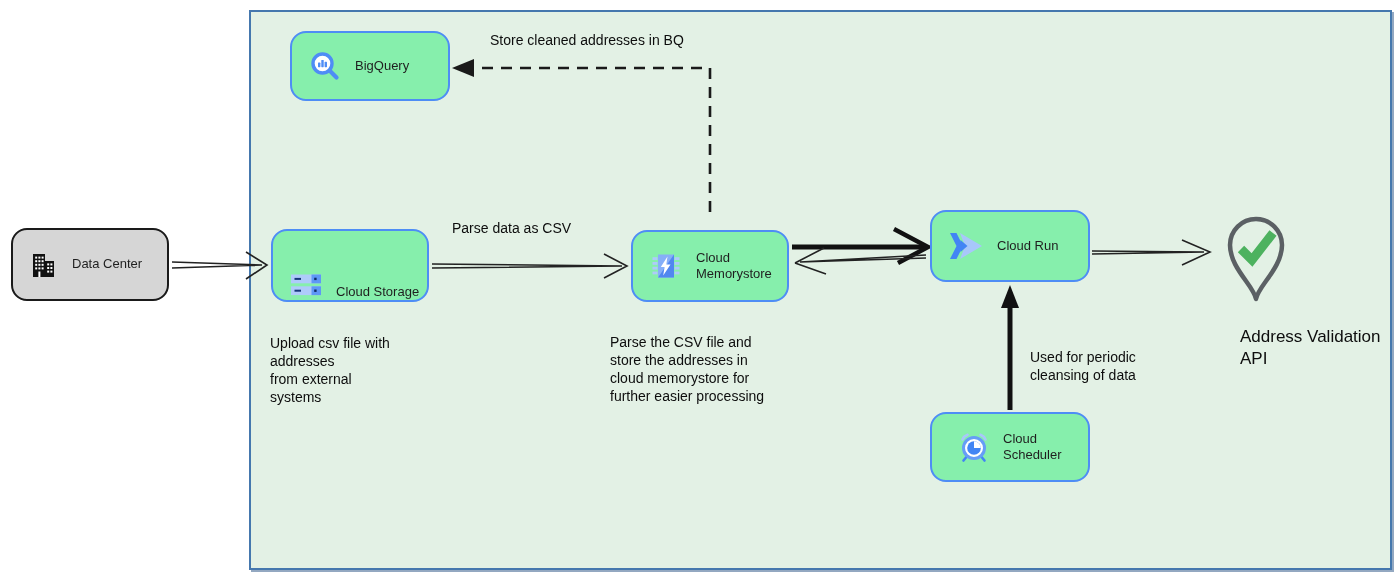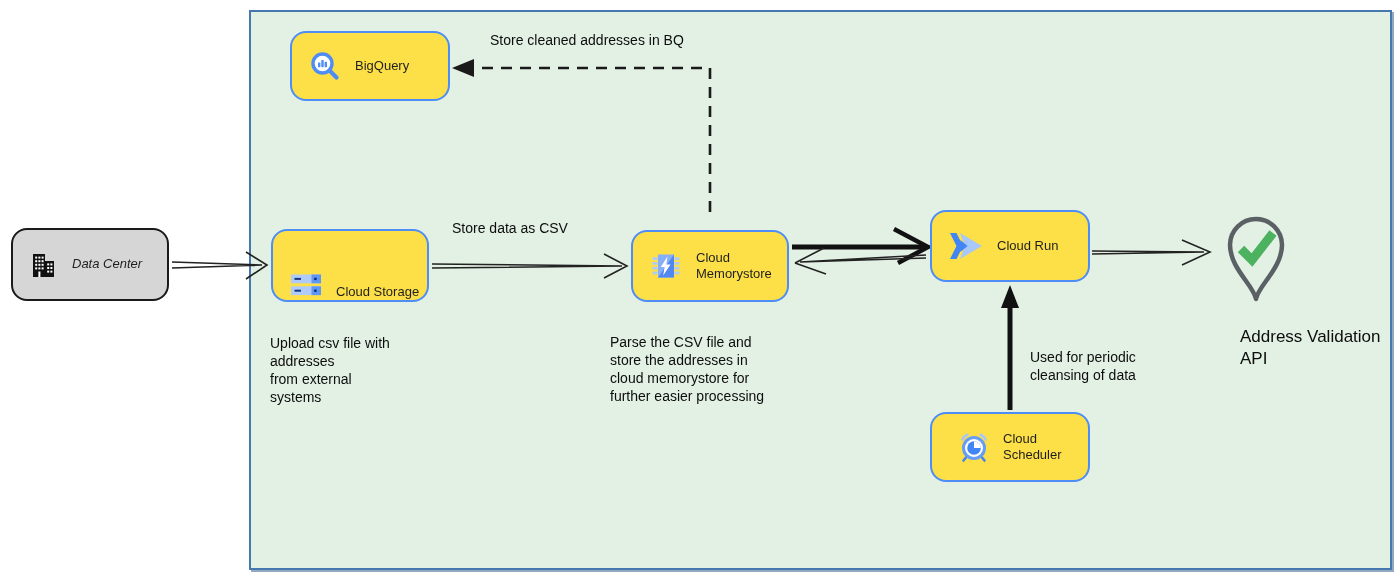--- a/index.html
+++ b/index.html
@@ -9,24 +9,24 @@
     color:#111;
   }
   .boundary {
     position:absolute; left:249px; top:10px; width:1139px; height:556px;
     background:#e3f1e5; border:2px solid #4578ae;
     box-shadow:2px 2px 0 rgba(58,96,142,0.55);
   }
   svg.arrows { position:absolute; left:0; top:0; z-index:2; }
   .node {
     position:absolute; z-index:3; box-sizing:border-box;
-    background:#fde047; border:2px solid #4e8df5; border-radius:16px;
+    background:#86efac; border:2px solid #4e8df5; border-radius:16px;
     display:flex; align-items:center; gap:13px; padding-left:16px;
   }
-  .node.external { background:#d6d6d6; border-color:#1a1a1a;font-style:italic; }
+  .node.external { background:#d6d6d6; border-color:#1a1a1a; }
   .node .nlabel { font-size:13px; color:#1f1f1f; white-space:pre-line; line-height:1.25; }
   .icon { display:inline-flex; flex:0 0 auto; }
   .note {
     position:absolute; z-index:3; font-size:14px; color:#0d0d0d;
     white-space:pre-line; line-height:1.29;
   }
   .note.small { font-size:17px; }
   .pin { position:absolute; z-index:3; }
 </style>
 </head>
@@ -177,21 +177,21 @@
       <svg width="72" height="100" viewBox="0 0 72 100">
         <path d="M36,91 C34,78 10,60 10,37 a26,26 0 1 1 52,0 C62,60 38,78 36,91 Z" fill="none" stroke="#5b6064" stroke-width="4.5" stroke-linejoin="round"></path>
         <polyline points="21,41 32,52 53,25" fill="none" stroke="#4db25f" stroke-width="9"></polyline>
       </svg>
     </span>
   </div>
   <div class="note small" style="left:1240px;top:326px;">Address Validation
 API</div>
 
   <div class="note" style="left:490px;top:31px;">Store cleaned addresses in BQ</div>
-  <div class="note" style="left:452px;top:219px;">Store data as CSV</div>
+  <div class="note" style="left:452px;top:219px;">Parse data as CSV</div>
   <div class="note" style="left:270px;top:334px;">Upload csv file with
 addresses
 from external
 systems</div>
   <div class="note" style="left:610px;top:333px;">Parse the CSV file and
 store the addresses in
 cloud  memorystore for
 further easier processing</div>
   <div class="note" style="left:1030px;top:348px;">Used for periodic
 cleansing of data</div>

